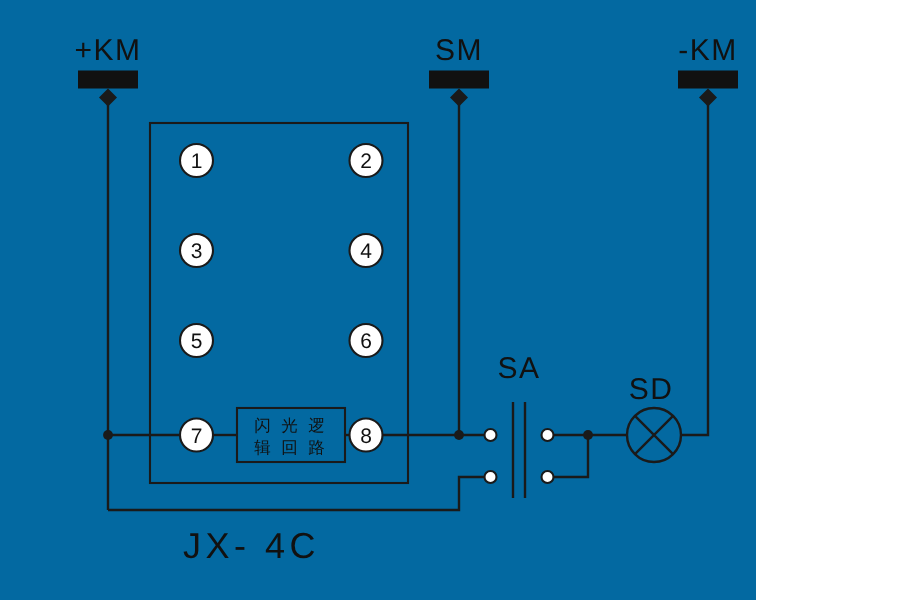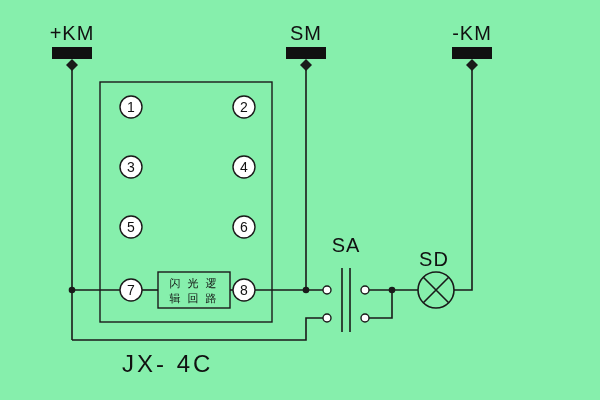--- a/index.html
+++ b/index.html
@@ -1,17 +1,17 @@
 <!DOCTYPE html>
 <html><head>
 <meta charset="utf-8">
 <style>
   html,body{margin:0;padding:0;background:#ffffff;}
   .canvas{
-    position:relative;width:600px;height:400px;background:#86efac;
+    position:relative;width:504px;height:400px;background:#0369a1;
     font-family:"Liberation Sans", sans-serif;overflow:hidden;
   }
   svg{position:absolute;left:0;top:0;}
   text{fill:#111111;}
   .lbl{font-size:20px;letter-spacing:1px;}
   .model{font-size:24px;letter-spacing:3px;}
   .pin-num{font-size:14px;}
   .cjk{font-size:11px;letter-spacing:2px;}
   .wire{stroke:#1a1a1a;stroke-width:1.6;fill:none;}
   .thin{stroke:#1a1a1a;stroke-width:1.4;fill:none;}

